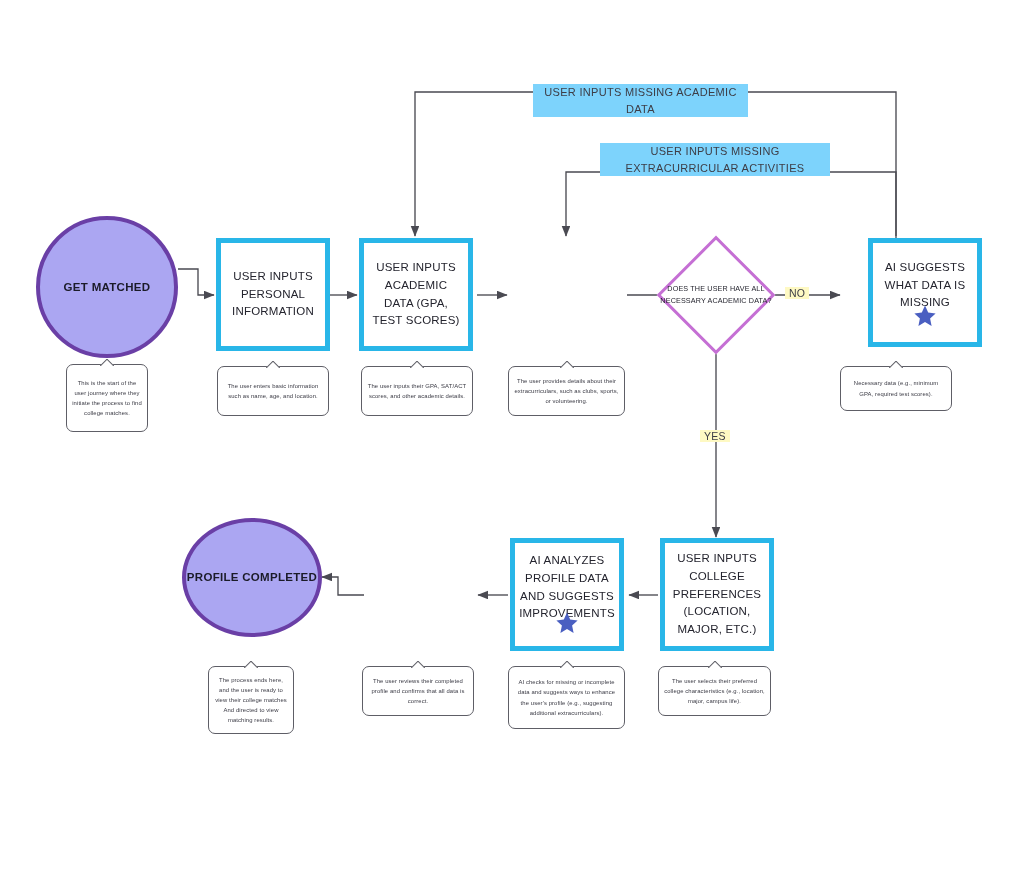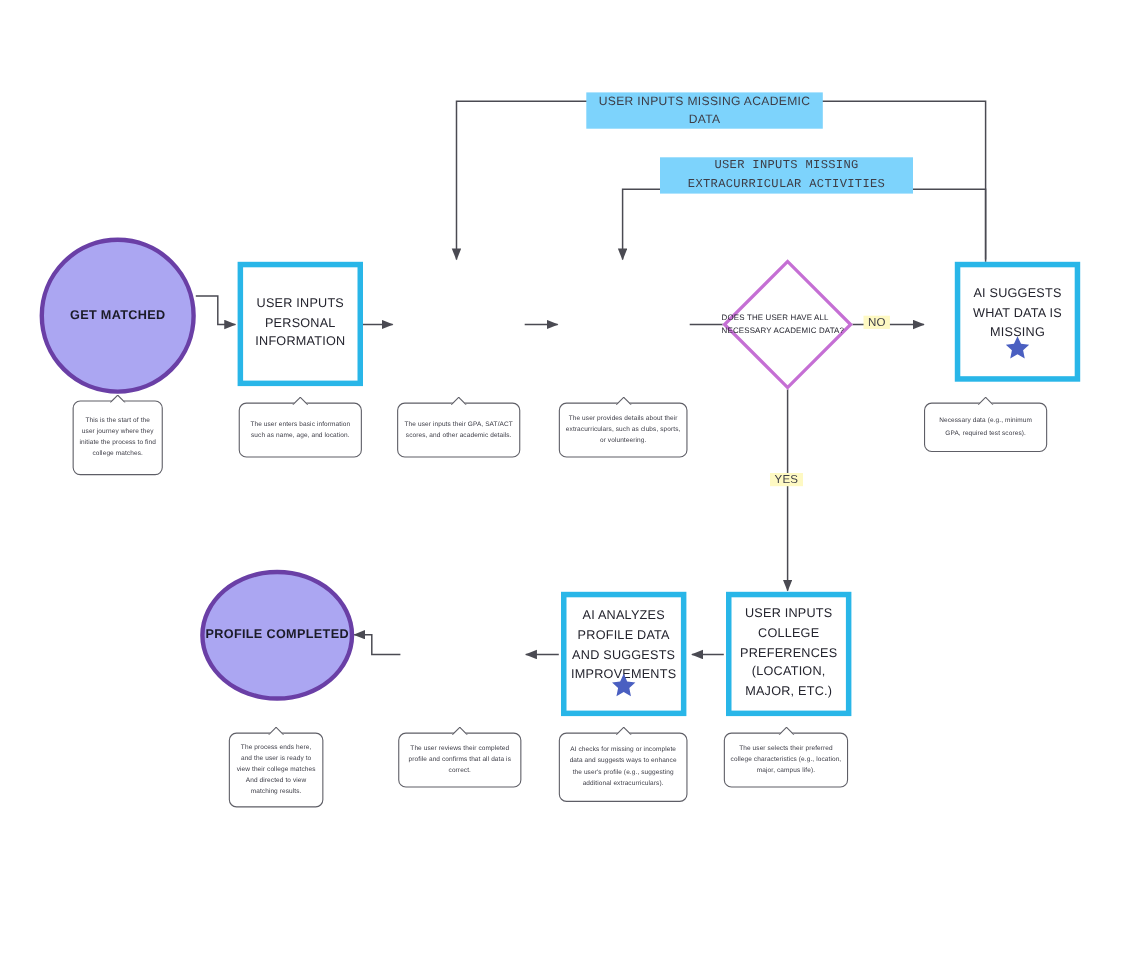--- a/index.html
+++ b/index.html
@@ -69,20 +69,21 @@
   }
   .decision-wrap .dlabel {
     position: absolute;
     left: 0; top: 0;
     width: 100%; height: 100%;
     display: flex; align-items: center; justify-content: center;
     font-size: 7.2px;
     line-height: 1.65;
     color: #24242e;
     letter-spacing: .15px;
+    text-align: center;
   }
 
   .star {
     position: absolute;
     left: 50%;
     margin-left: -12px;
     width: 24px; height: 24px;
   }
 
   
@@ -189,20 +190,23 @@
   </div>
 
   <div class="node process" style="left:216px; top:238px; width:114px; height:113px;">
     <span class="label">USER INPUTS PERSONAL INFORMATION</span>
   </div>
   <div class="note" style="left:217px; top:366px; width:112px; height:50px;">
     <span class="tail"></span>
     <span class="ntext">The user enters basic information such as name, age, and location.</span>
   </div>
 
+  <div class="node process" style="left:359px; top:238px; width:114px; height:113px;">
+    <span class="label">USER INPUTS ACADEMIC DATA (GPA, TEST SCORES)</span>
+  </div>
   <div class="note" style="left:361px; top:366px; width:112px; height:50px;">
     <span class="tail"></span>
     <span class="ntext">The user inputs their GPA, SAT/ACT scores, and other academic details.</span>
   </div>
 
   <div class="note" style="left:508px; top:366px; width:117px; height:50px;">
     <span class="tail"></span>
     <span class="ntext">The user provides details about their extracurriculars, such as clubs, sports, or volunteering.</span>
   </div>
 
@@ -251,15 +255,15 @@
   </div>
   <div class="note" style="left:208px; top:666px; width:86px; height:68px;">
     <span class="tail"></span>
     <span class="ntext">The process ends here, and the user is ready to view their college matches And directed to view matching results.</span>
   </div>
 
   <span class="edge-label" style="left:785px; top:287px;">NO</span>
   <span class="edge-label" style="left:700px; top:430px;">YES</span>
 
   <span class="loop-label" style="left:533px; top:84px; width:215px;">USER INPUTS MISSING ACADEMIC DATA</span>
-  <span class="loop-label" style="left:600px; top:143px; width:230px;font-family:Liberation Mono, monospace;">USER INPUTS MISSING EXTRACURRICULAR ACTIVITIES</span>
+  <span class="loop-label" style="left:600px; top:143px; width:230px;">USER INPUTS MISSING EXTRACURRICULAR ACTIVITIES</span>
 
 </div>
 
 </body></html>

